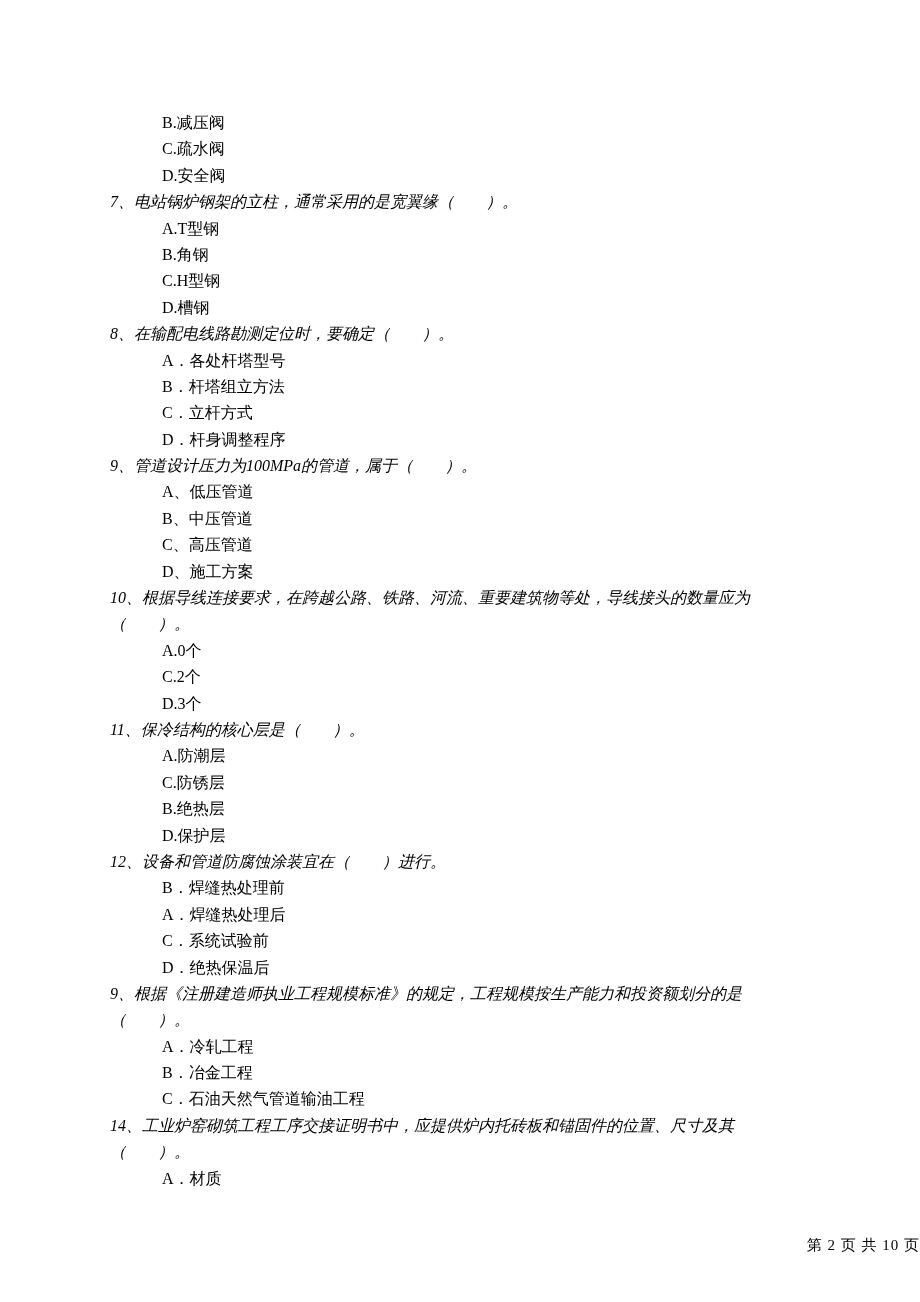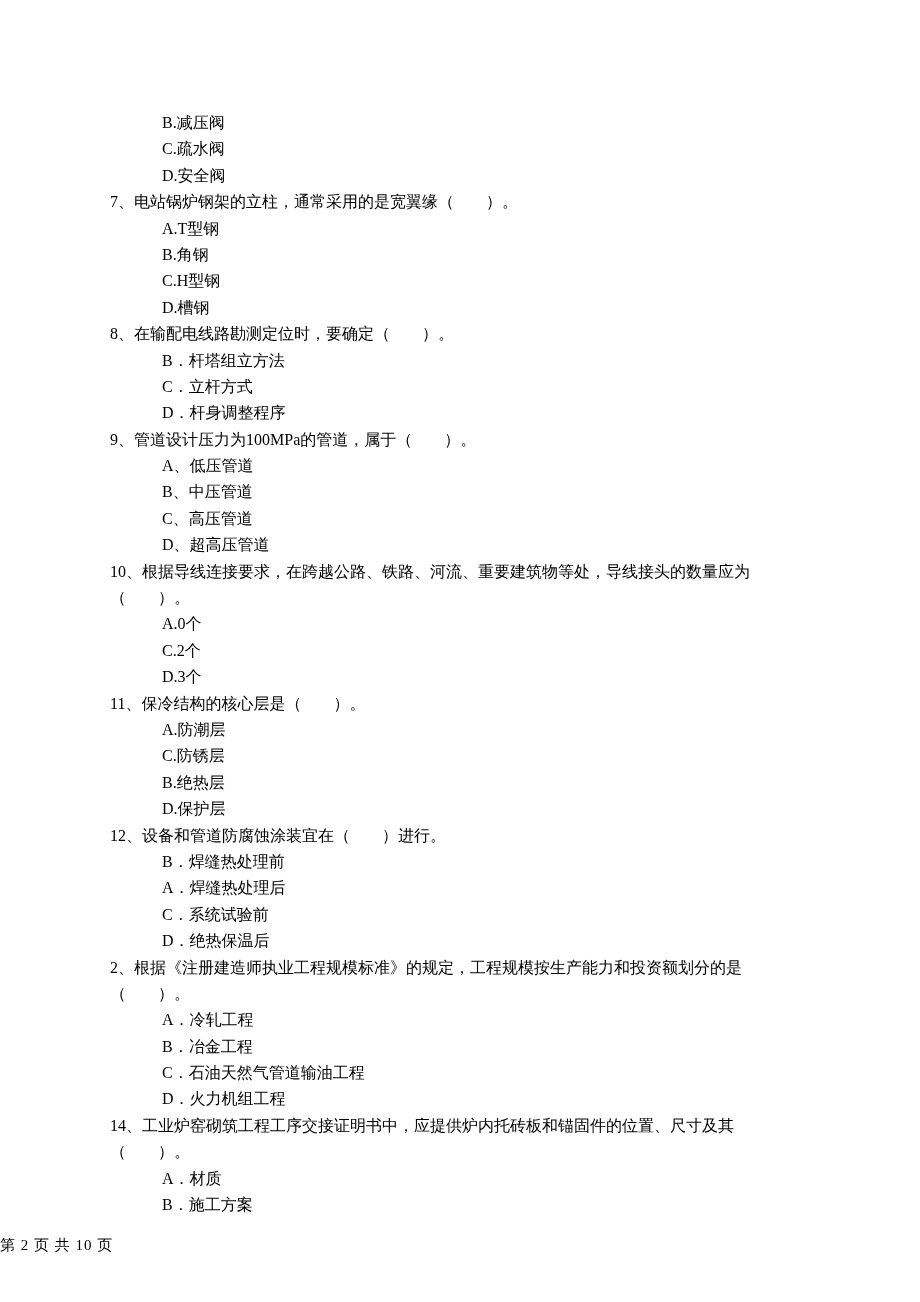--- a/index.html
+++ b/index.html
@@ -18,81 +18,81 @@
     box-sizing: border-box;
     padding: 110px 110px 30px 110px;
     position: relative;
   }
   .option-row {
     padding-left: 52px;
     white-space: pre;
   }
   .question-row {
     padding-left: 0;
+    font-style: italic;
   }
   .footer {
     position: absolute;
     bottom: 44px;
     left: 0;
     width: 100%;
-    text-align: left;
+    text-align: right;
     font-size: 15px;
     letter-spacing: 1px;
   }
 </style>
 </head>
 <body>
 
 <div class="page">
 
   <div class="option-row">B.减压阀</div>
   <div class="option-row">C.疏水阀</div>
   <div class="option-row">D.安全阀</div>
 
   <div class="question-row">7、电站锅炉钢架的立柱，通常采用的是宽翼缘（　　）。</div>
   <div class="option-row">A.T型钢</div>
   <div class="option-row">B.角钢</div>
   <div class="option-row">C.H型钢</div>
   <div class="option-row">D.槽钢</div>
 
   <div class="question-row">8、在输配电线路勘测定位时，要确定（　　）。</div>
+  <div class="option-row">A．各处杆塔型号</div>
   <div class="option-row">B．杆塔组立方法</div>
   <div class="option-row">C．立杆方式</div>
   <div class="option-row">D．杆身调整程序</div>
 
   <div class="question-row">9、管道设计压力为100MPa的管道，属于（　　）。</div>
   <div class="option-row">A、低压管道</div>
   <div class="option-row">B、中压管道</div>
   <div class="option-row">C、高压管道</div>
-  <div class="option-row">D、超高压管道</div>
+  <div class="option-row">D、施工方案</div>
 
   <div class="question-row">10、根据导线连接要求，在跨越公路、铁路、河流、重要建筑物等处，导线接头的数量应为</div>
   <div class="question-row">（　　）。</div>
   <div class="option-row">A.0个</div>
   <div class="option-row">C.2个</div>
   <div class="option-row">D.3个</div>
 
   <div class="question-row">11、保冷结构的核心层是（　　）。</div>
   <div class="option-row">A.防潮层</div>
   <div class="option-row">C.防锈层</div>
   <div class="option-row">B.绝热层</div>
   <div class="option-row">D.保护层</div>
 
   <div class="question-row">12、设备和管道防腐蚀涂装宜在（　　）进行。</div>
   <div class="option-row">B．焊缝热处理前</div>
   <div class="option-row">A．焊缝热处理后</div>
   <div class="option-row">C．系统试验前</div>
   <div class="option-row">D．绝热保温后</div>
 
-  <div class="question-row">2、根据《注册建造师执业工程规模标准》的规定，工程规模按生产能力和投资额划分的是</div>
+  <div class="question-row">9、根据《注册建造师执业工程规模标准》的规定，工程规模按生产能力和投资额划分的是</div>
   <div class="question-row">（　　）。</div>
   <div class="option-row">A．冷轧工程</div>
   <div class="option-row">B．冶金工程</div>
   <div class="option-row">C．石油天然气管道输油工程</div>
-  <div class="option-row">D．火力机组工程</div>
 
   <div class="question-row">14、工业炉窑砌筑工程工序交接证明书中，应提供炉内托砖板和锚固件的位置、尺寸及其</div>
   <div class="question-row">（　　）。</div>
   <div class="option-row">A．材质</div>
-  <div class="option-row">B．施工方案</div>
 
   <div class="footer">第 2 页 共 10 页</div>
 </div>
 
 </body></html>

